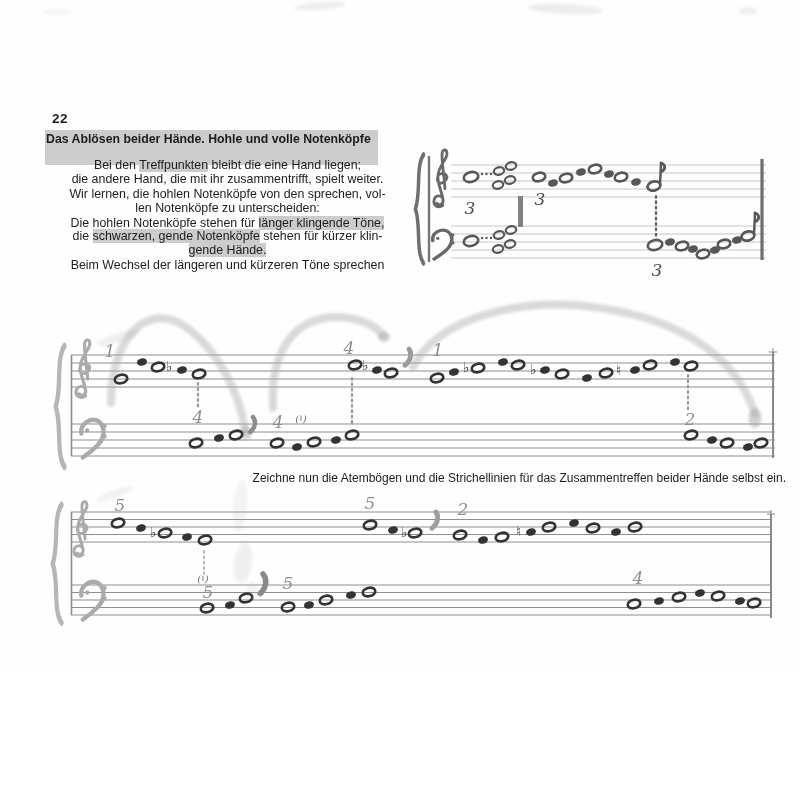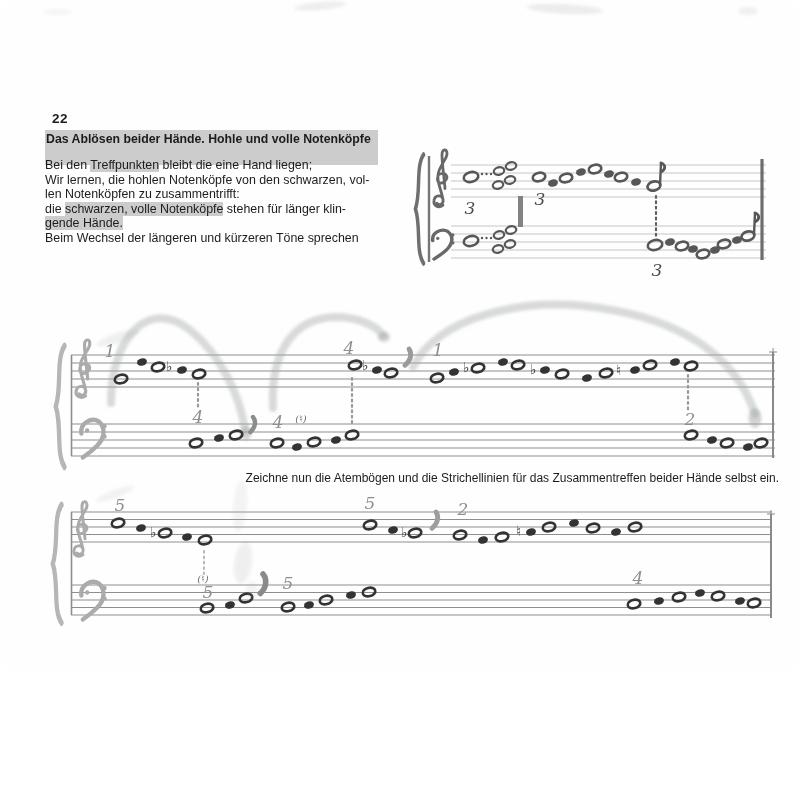--- a/index.html
+++ b/index.html
@@ -4,44 +4,46 @@
 <style>
   html,body{margin:0;padding:0;}
   body{width:800px;height:800px;background:#ffffff;font-family:"Liberation Sans",sans-serif;color:#1c1c1c;}
   .page{position:relative;width:800px;height:672px;overflow:hidden;background:#fefefe;border-radius:12px;}
   .pagenum{position:absolute;left:52px;top:111px;font-size:13.5px;font-weight:bold;letter-spacing:.4px;}
   .textcol{position:absolute;left:45px;top:132px;width:365px;}
   .heading{font-weight:bold;font-size:12.3px;margin-bottom:13px;white-space:nowrap;}
   .heading .hl{padding:2px 7px 19px 1px;margin-top:24px;}
   .hl{background:#cccccc;}
   .tline{white-space:nowrap;font-size:12.4px;line-height:13.7px;height:13.7px;}
-  .para{margin-bottom:1.5px;}
-  .caption{position:absolute;right:21px;top:471px;font-size:12px;white-space:nowrap;}
+  .para{margin-bottom:1.5px;text-align:center;}
+  .caption{position:absolute;right:14px;top:471px;font-size:12px;white-space:nowrap;}
   #music{position:absolute;left:0;top:0;pointer-events:none;}
   .accg{font-family:"DejaVu Sans",sans-serif;}
   .numg{font-family:"DejaVu Serif","DejaVu Sans",serif;font-style:italic;}
 </style>
 </head>
 <body>
 
 <div class="page">
   <div class="pagenum">22</div>
 
   <div class="textcol">
     <div class="heading"><span class="hl">Das Ablösen beider Hände. Hohle und volle Notenköpfe</span></div>
     <div id="paras">
         <div class="para">
           <div class="tline"><span>Bei den </span><span class="hl">Treffpunkten</span><span> bleibt die eine Hand liegen;</span></div>
-        </div>
-        <div class="para">
-          <div class="tline"><span>Wir lernen, die hohlen Notenköpfe von den schwarzen, vol-</span></div>
-          <div class="tline"><span>len Notenköpfen zu zusammentrifft:</span></div>
-        </div>
-        <div class="para">
-          <div class="tline"><span>die </span><span class="hl">schwarzen, volle Notenköpfe</span><span> stehen für länger klin-</span></div>
+          <div class="tline"><span>die andere Hand, die mit ihr zusammentrifft, spielt weiter.</span></div>
+        </div>
+        <div class="para">
+          <div class="tline"><span>Wir lernen, die hohlen Notenköpfe von den sprechen, vol-</span></div>
+          <div class="tline"><span>len Notenköpfe zu unterscheiden:</span></div>
+        </div>
+        <div class="para">
+          <div class="tline"><span>Die hohlen Notenköpfe stehen für </span><span class="hl">länger klingende Töne,</span></div>
+          <div class="tline"><span>die </span><span class="hl">schwarzen, gende Notenköpfe</span><span> stehen für kürzer klin-</span></div>
           <div class="tline"><span class="hl">gende Hände.</span></div>
         </div>
         <div class="para">
           <div class="tline"><span>Beim Wechsel der längeren und kürzeren Töne sprechen</span></div>
         </div>
       </div>
   </div>
 
   <svg id="music" width="800" height="800" viewBox="0 0 800 800">
     <defs>

